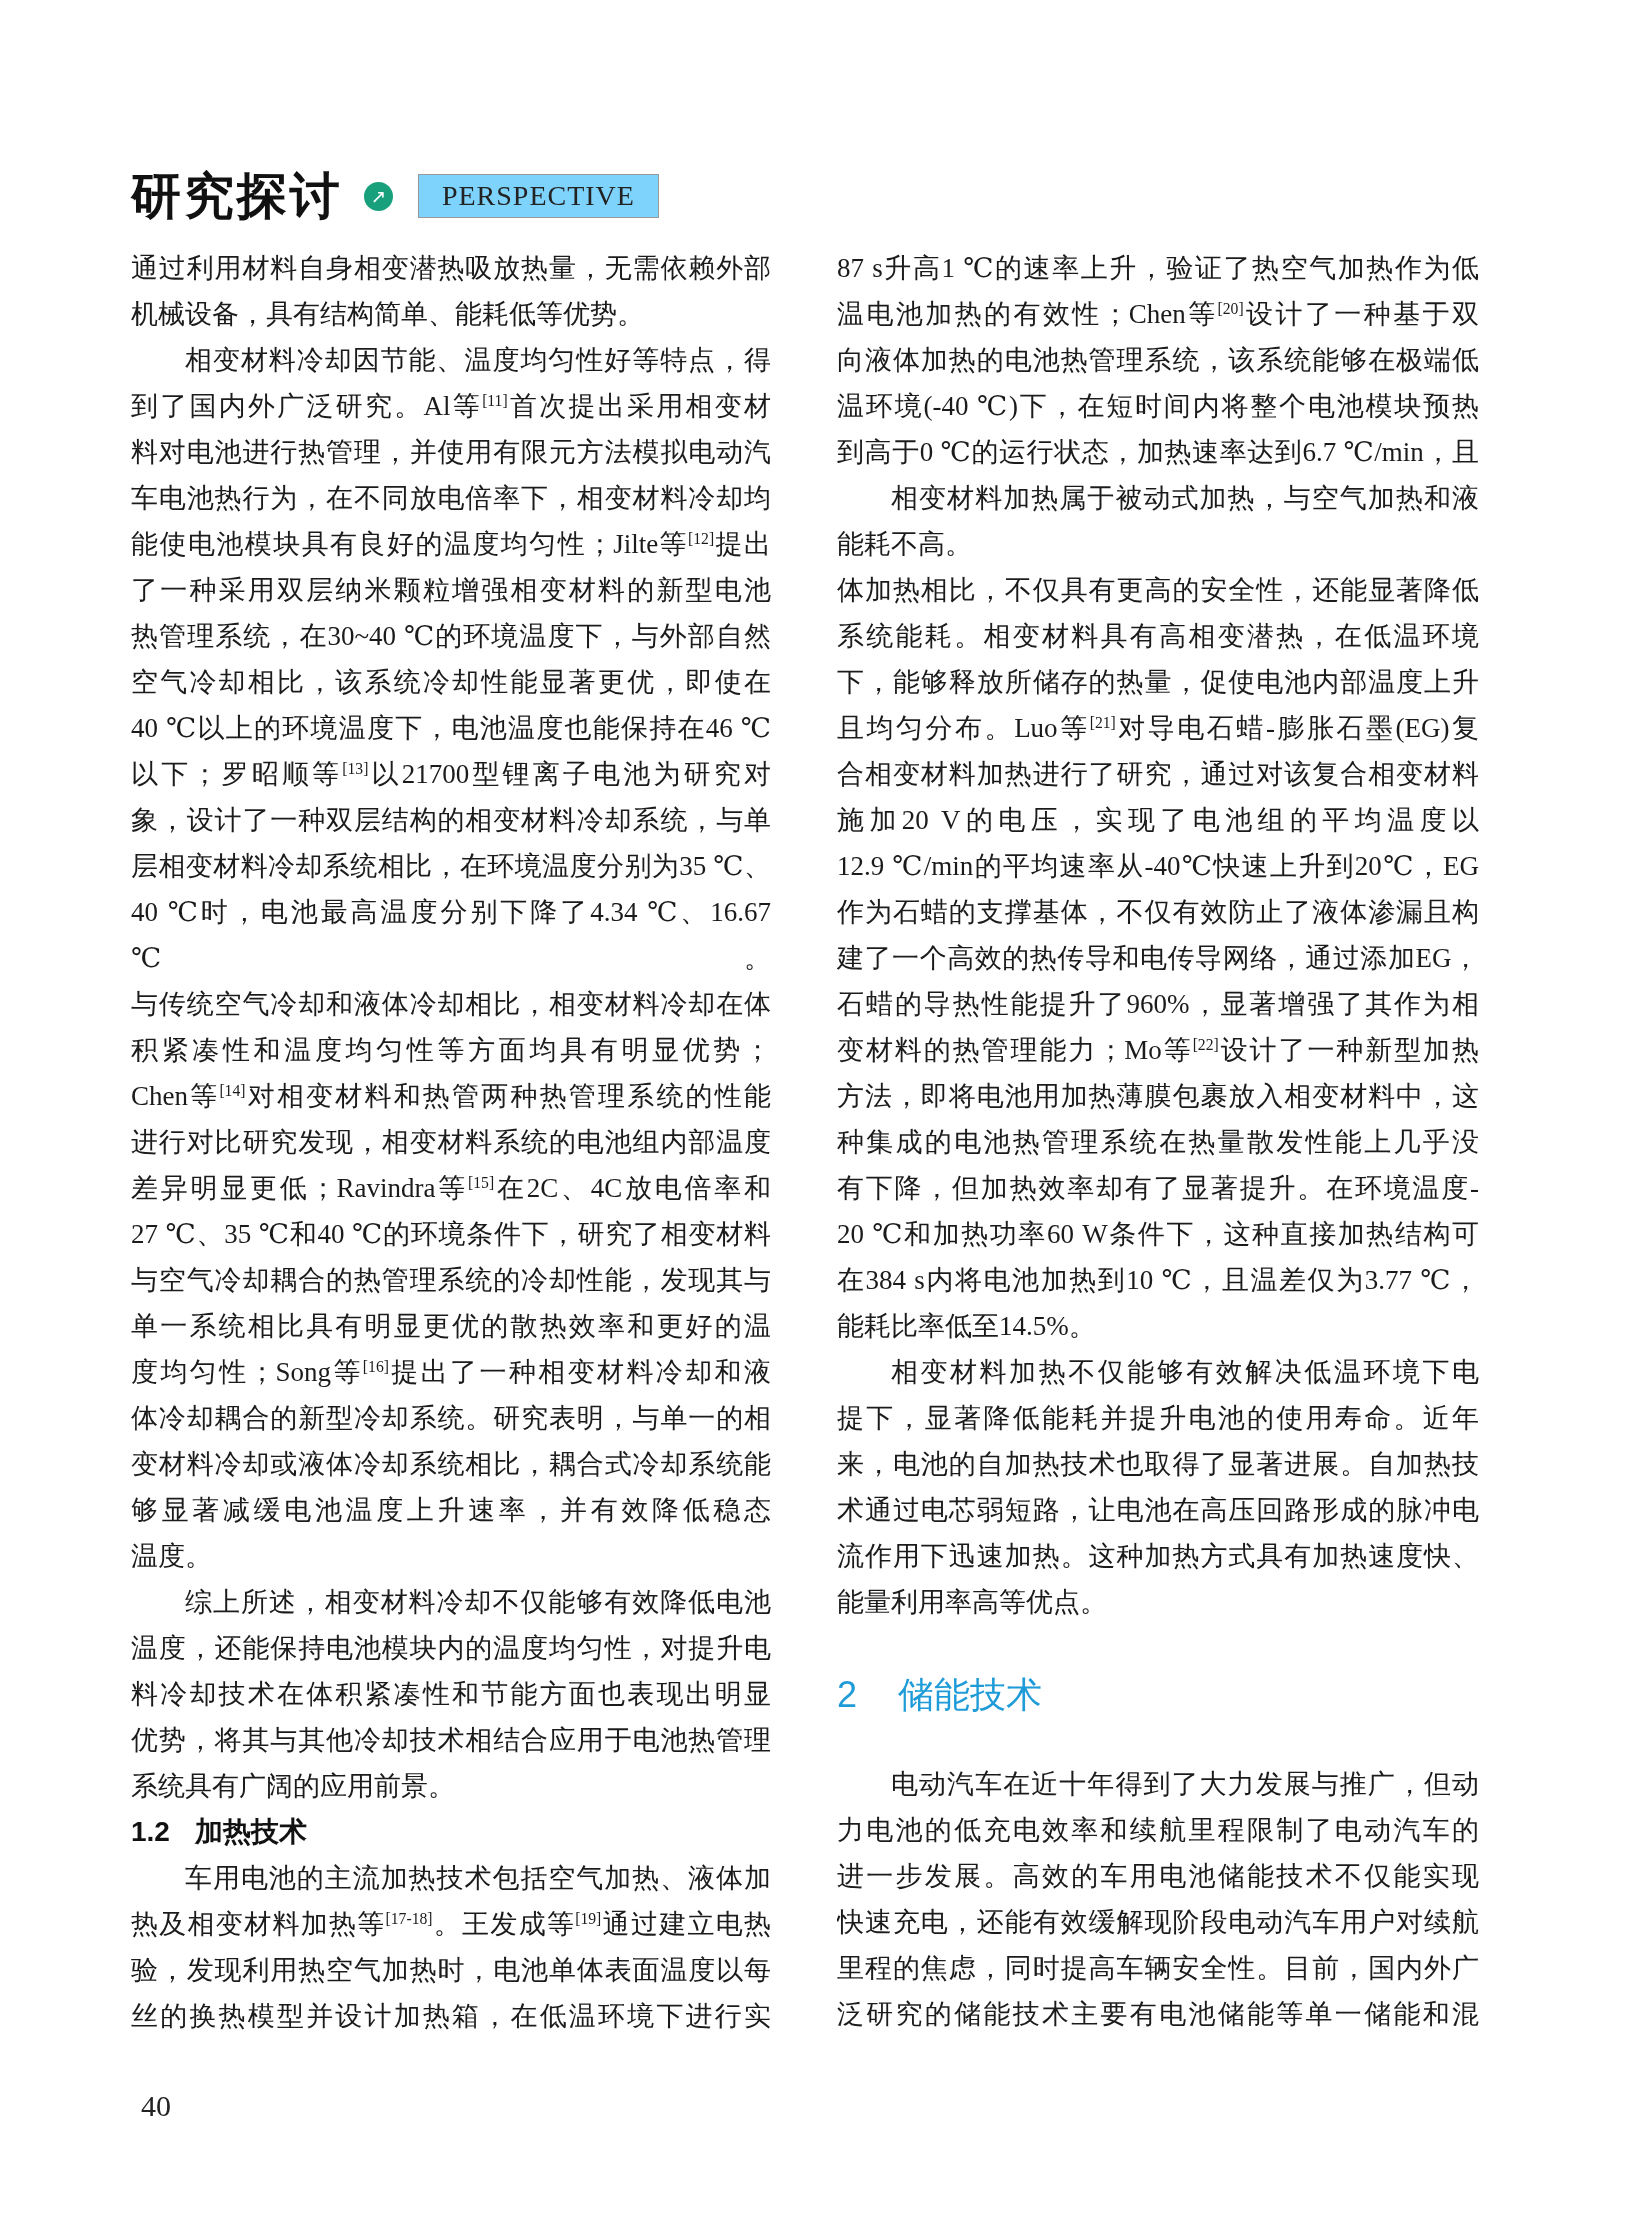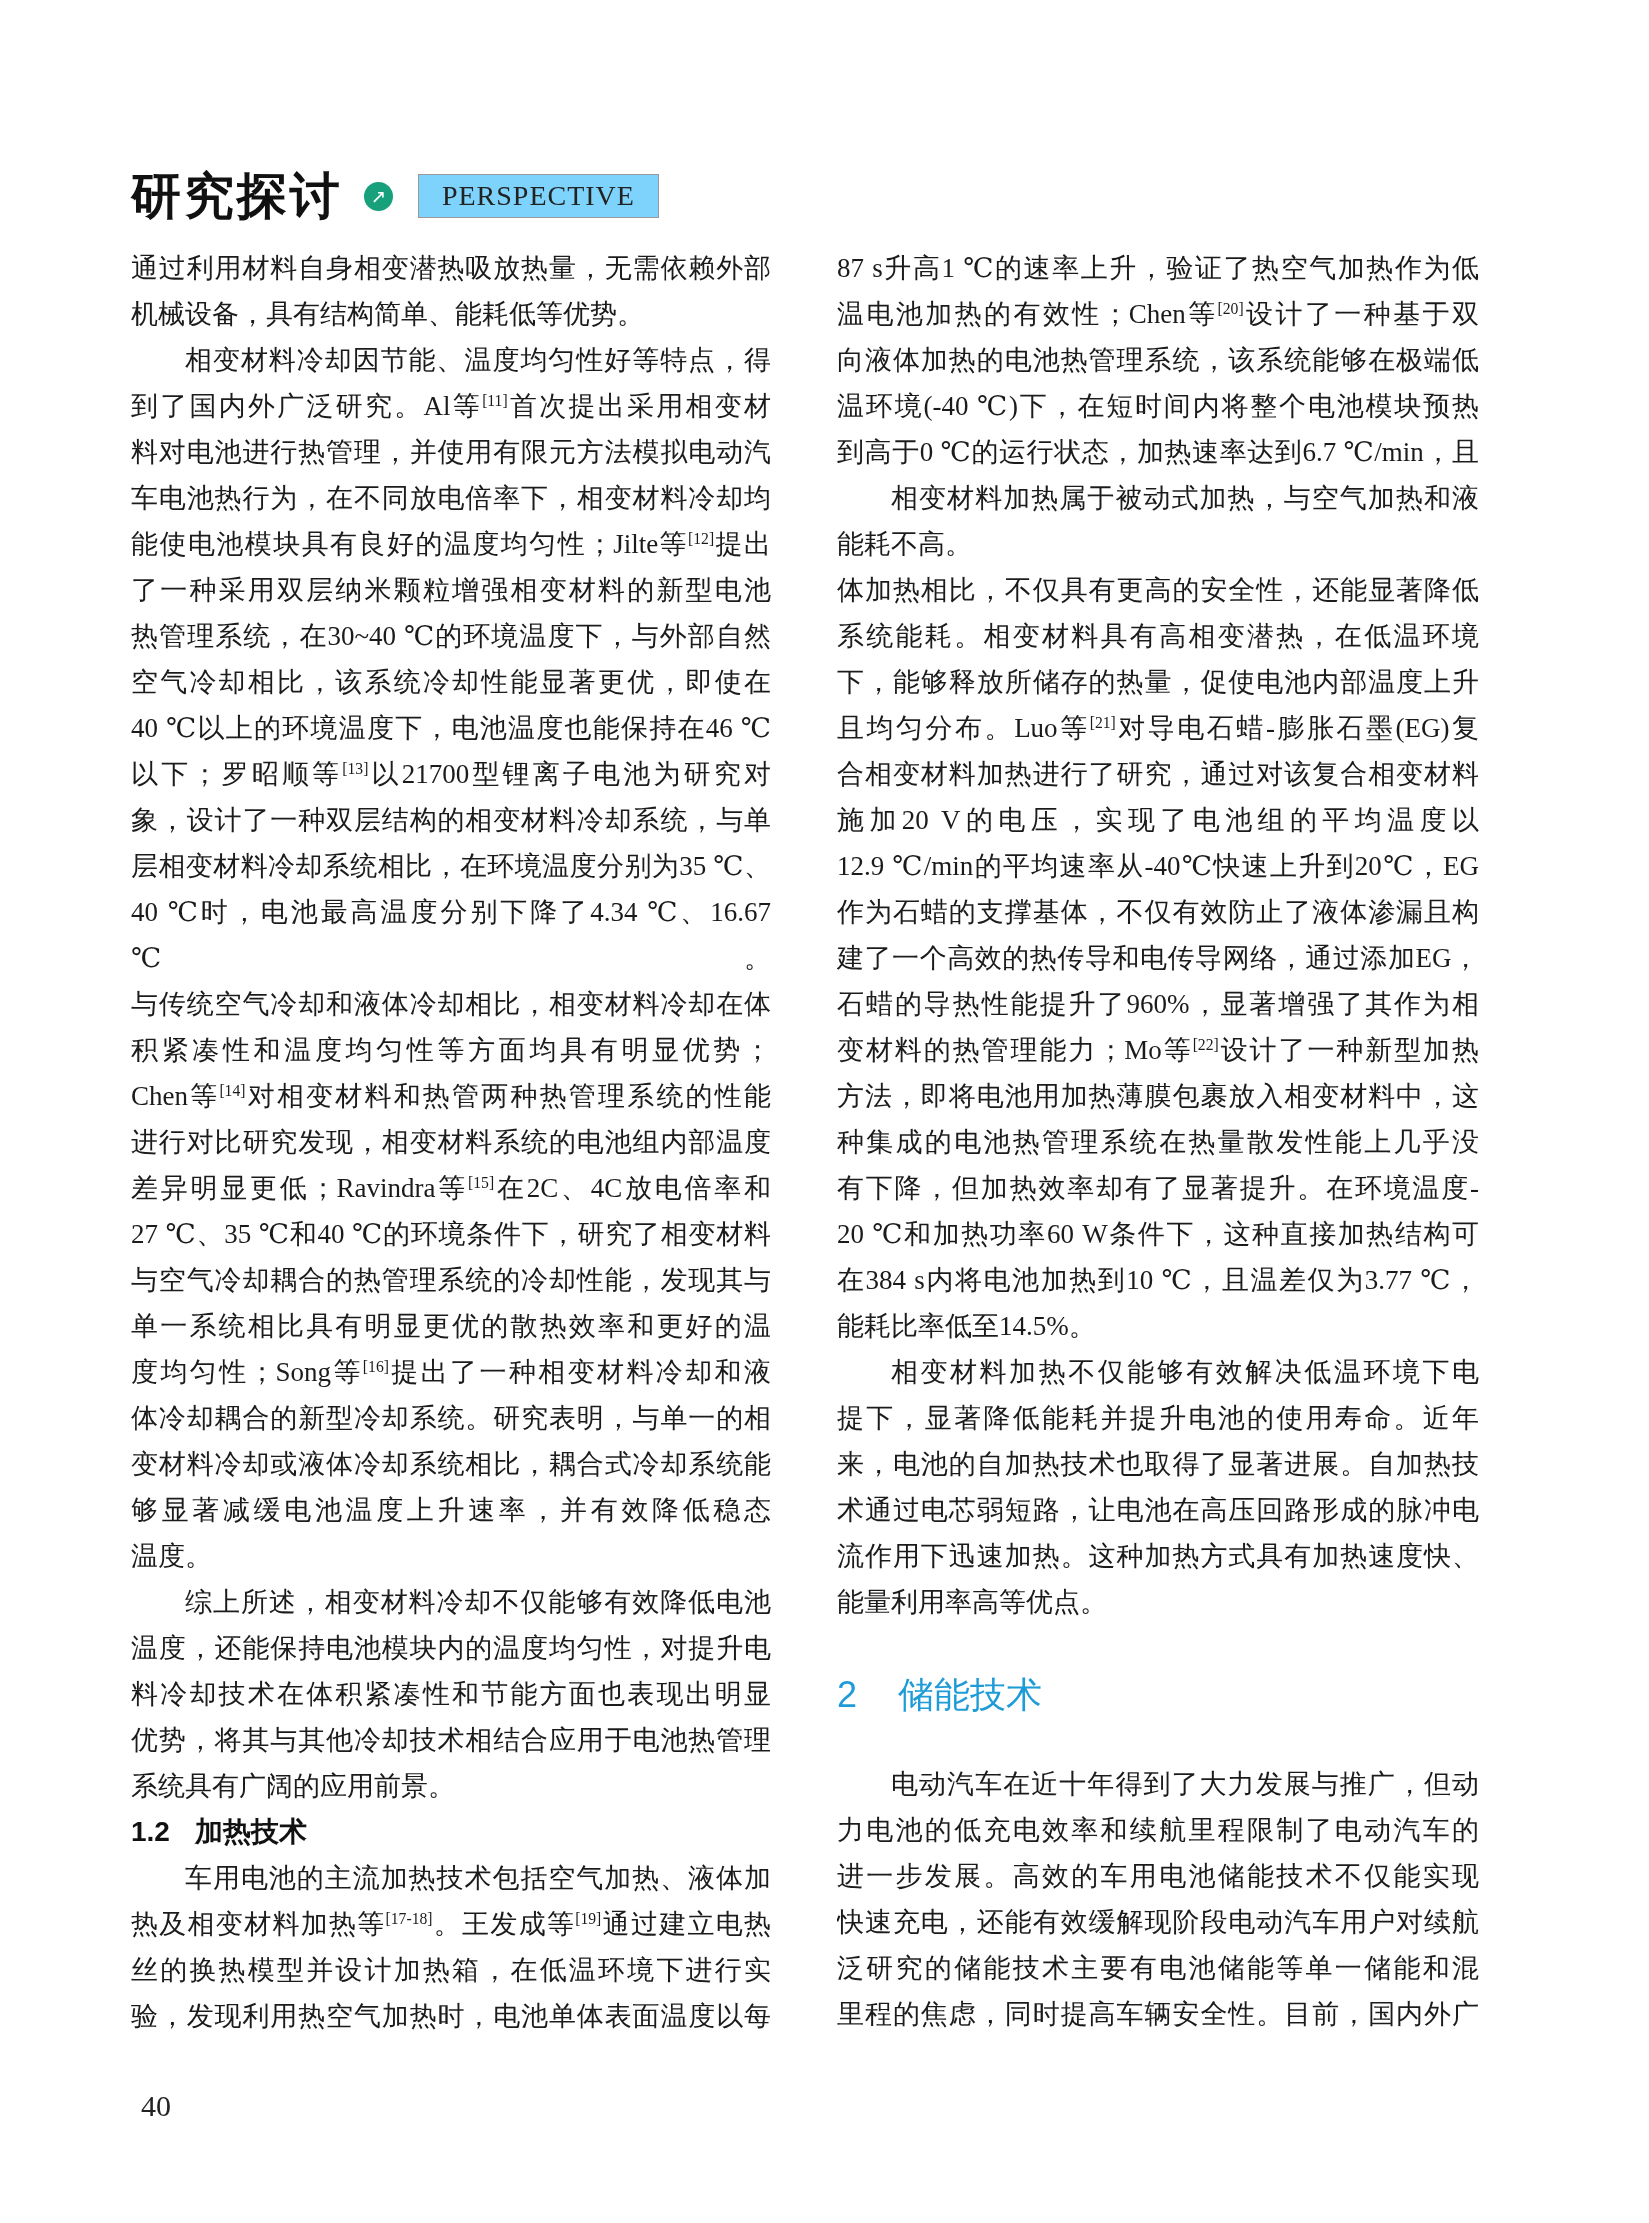--- a/index.html
+++ b/index.html
@@ -88,22 +88,22 @@
       <div class="line">够显著减缓电池温度上升速率，并有效降低稳态</div>
       <div class="line no-stretch">温度。</div>
       <div class="line indent">综上所述，相变材料冷却不仅能够有效降低电池</div>
       <div class="line">温度，还能保持电池模块内的温度均匀性，对提升电</div>
       <div class="line">料冷却技术在体积紧凑性和节能方面也表现出明显</div>
       <div class="line">优势，将其与其他冷却技术相结合应用于电池热管理</div>
       <div class="line no-stretch">系统具有广阔的应用前景。</div>
       <div class="h-sub"><span class="h-num">1.2</span><span>加热技术</span></div>
       <div class="line indent">车用电池的主流加热技术包括空气加热、液体加</div>
       <div class="line">热及相变材料加热等<sup>[17-18]</sup>。王发成等<sup>[19]</sup>通过建立电热</div>
+      <div class="line">验，发现利用热空气加热时，电池单体表面温度以每</div>
       <div class="line">丝的换热模型并设计加热箱，在低温环境下进行实</div>
-      <div class="line">验，发现利用热空气加热时，电池单体表面温度以每</div>
     </section>
   <section class="col" id="col-right">
       <div class="line">87 s升高1 ℃的速率上升，验证了热空气加热作为低</div>
       <div class="line">温电池加热的有效性；Chen等<sup>[20]</sup>设计了一种基于双</div>
       <div class="line">向液体加热的电池热管理系统，该系统能够在极端低</div>
       <div class="line">温环境(-40 ℃)下，在短时间内将整个电池模块预热</div>
       <div class="line">到高于0 ℃的运行状态，加热速率达到6.7 ℃/min，且</div>
       <div class="line indent">相变材料加热属于被动式加热，与空气加热和液</div>
       <div class="line no-stretch">能耗不高。</div>
       <div class="line">体加热相比，不仅具有更高的安全性，还能显著降低</div>
@@ -127,22 +127,22 @@
       <div class="line">提下，显著降低能耗并提升电池的使用寿命。近年</div>
       <div class="line">来，电池的自加热技术也取得了显著进展。自加热技</div>
       <div class="line">术通过电芯弱短路，让电池在高压回路形成的脉冲电</div>
       <div class="line">流作用下迅速加热。这种加热方式具有加热速度快、</div>
       <div class="line no-stretch">能量利用率高等优点。</div>
       <div class="h-sec"><span class="h-num">2</span><span>储能技术</span></div>
       <div class="line indent">电动汽车在近十年得到了大力发展与推广，但动</div>
       <div class="line">力电池的低充电效率和续航里程限制了电动汽车的</div>
       <div class="line">进一步发展。高效的车用电池储能技术不仅能实现</div>
       <div class="line">快速充电，还能有效缓解现阶段电动汽车用户对续航</div>
+      <div class="line">里程的焦虑，同时提高车辆安全性。目前，国内外广</div>
       <div class="line">泛研究的储能技术主要有电池储能等单一储能和混</div>
-      <div class="line">里程的焦虑，同时提高车辆安全性。目前，国内外广</div>
     </section>
 
   <div class="ftr">
     <span>40</span>
   </div>
 
 </div>
 
 
 </body></html>

